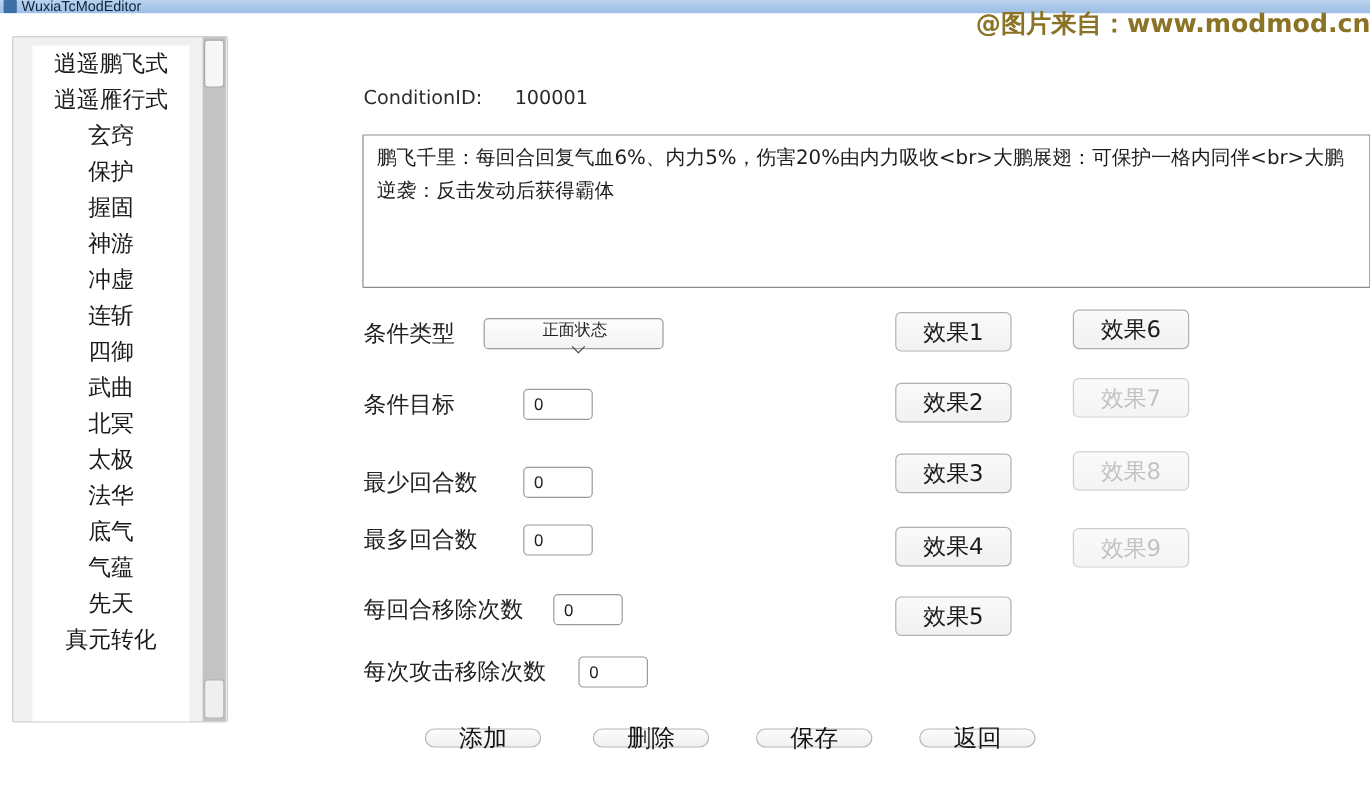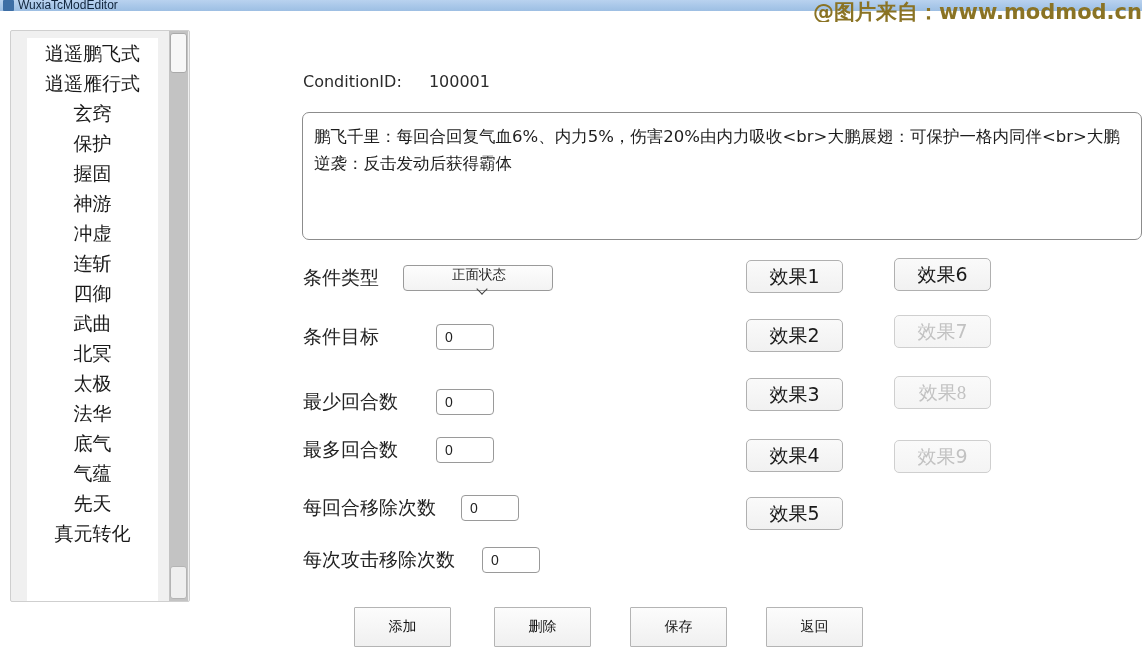--- a/index.html
+++ b/index.html
@@ -39,21 +39,21 @@
     line-height: 11px;
     margin-left: 4px;
     white-space: nowrap;
     font-family: "Liberation Sans", sans-serif;
   }
 
   
   #watermark {
     position: absolute;
     right: 0px;
-    top: 1px;
+    top: 9px;
     font-size: 21px;
     font-weight: bold;
     color: #8a7324;
     letter-spacing: 0px;
     white-space: nowrap;
     font-family: "DejaVu Sans", sans-serif;
     line-height: 22px;
     overflow: hidden;
     height: 21px;
   }
@@ -130,23 +130,23 @@
   }
   #condition-id-row .cid-label { margin-right: 22px; }
   #condition-id-row .cid-value { }
 
   #desc-box {
     position: absolute;
     left: 302px; top: 112px;
     width: 840px; height: 128px;
     background: #ffffff;
     border: 1px solid #8c8c8c;
-    border-radius: 7px;
-    box-sizing: border-box;
-    padding: 10px 12px 0 11px;
+    border-radius: 1px;
+    box-sizing: border-box;
+    padding: 5px 12px 0 11px;
     font-size: 16.5px;
     line-height: 27px;
     color: #1d1d1d;
     font-family: "DejaVu Sans", sans-serif;
     overflow: hidden;
     word-break: break-all;
   }
 
   
   .form-row {
@@ -225,29 +225,29 @@
   .eff-btn.disabled {
     color: #c2c2c2;
     border-color: #cfcfcf;
     background: linear-gradient(to bottom, #fafafa 0%, #f4f4f4 100%);
   }
 
   
   .bottom-btn {
     position: absolute;
     top: 607px;
-    width: 97px; height: 40px;
+    width: 97px; height: 16px;
     background: linear-gradient(to bottom, #fcfcfc 0%, #f0f0f0 100%);
     border: 1px solid #b4b4b4;
-    border-radius: 1px;
+    border-radius: 9px;
     box-sizing: border-box;
     display: flex;
     align-items: center;
     justify-content: center;
-    font-size: 14px;
+    font-size: 20px;
     color: #141414;
     font-family: "DejaVu Sans", sans-serif;
     cursor: default;
     white-space: nowrap;
   }
 </style>
 </head>
 <body>
 
 <div id="titlebar">
@@ -325,21 +325,21 @@
 </div>
 
 <div id="effect-buttons">
     <div class="eff-btn" style="left: 746px; top: 260px;">效果1</div>
     <div class="eff-btn" style="left: 746px; top: 319px;">效果2</div>
     <div class="eff-btn" style="left: 746px; top: 378px;">效果3</div>
     <div class="eff-btn" style="left: 746px; top: 439px;">效果4</div>
     <div class="eff-btn" style="left: 746px; top: 497px;">效果5</div>
     <div class="eff-btn" style="left: 894px; top: 258px;">效果6</div>
     <div class="eff-btn disabled" style="left: 894px; top: 315px;">效果7</div>
-    <div class="eff-btn disabled" style="left: 894px; top: 376px; font-family: Liberation Serif, serif;">效果8</div>
+    <div class="eff-btn disabled" style="left: 894px; top: 376px;">效果8</div>
     <div class="eff-btn disabled" style="left: 894px; top: 440px;">效果9</div>
   </div>
 
 <div id="bottom-buttons">
     <div class="bottom-btn" style="left: 354px;">添加</div>
     <div class="bottom-btn" style="left: 494px;">删除</div>
     <div class="bottom-btn" style="left: 630px;">保存</div>
     <div class="bottom-btn" style="left: 766px;">返回</div>
   </div>
 

